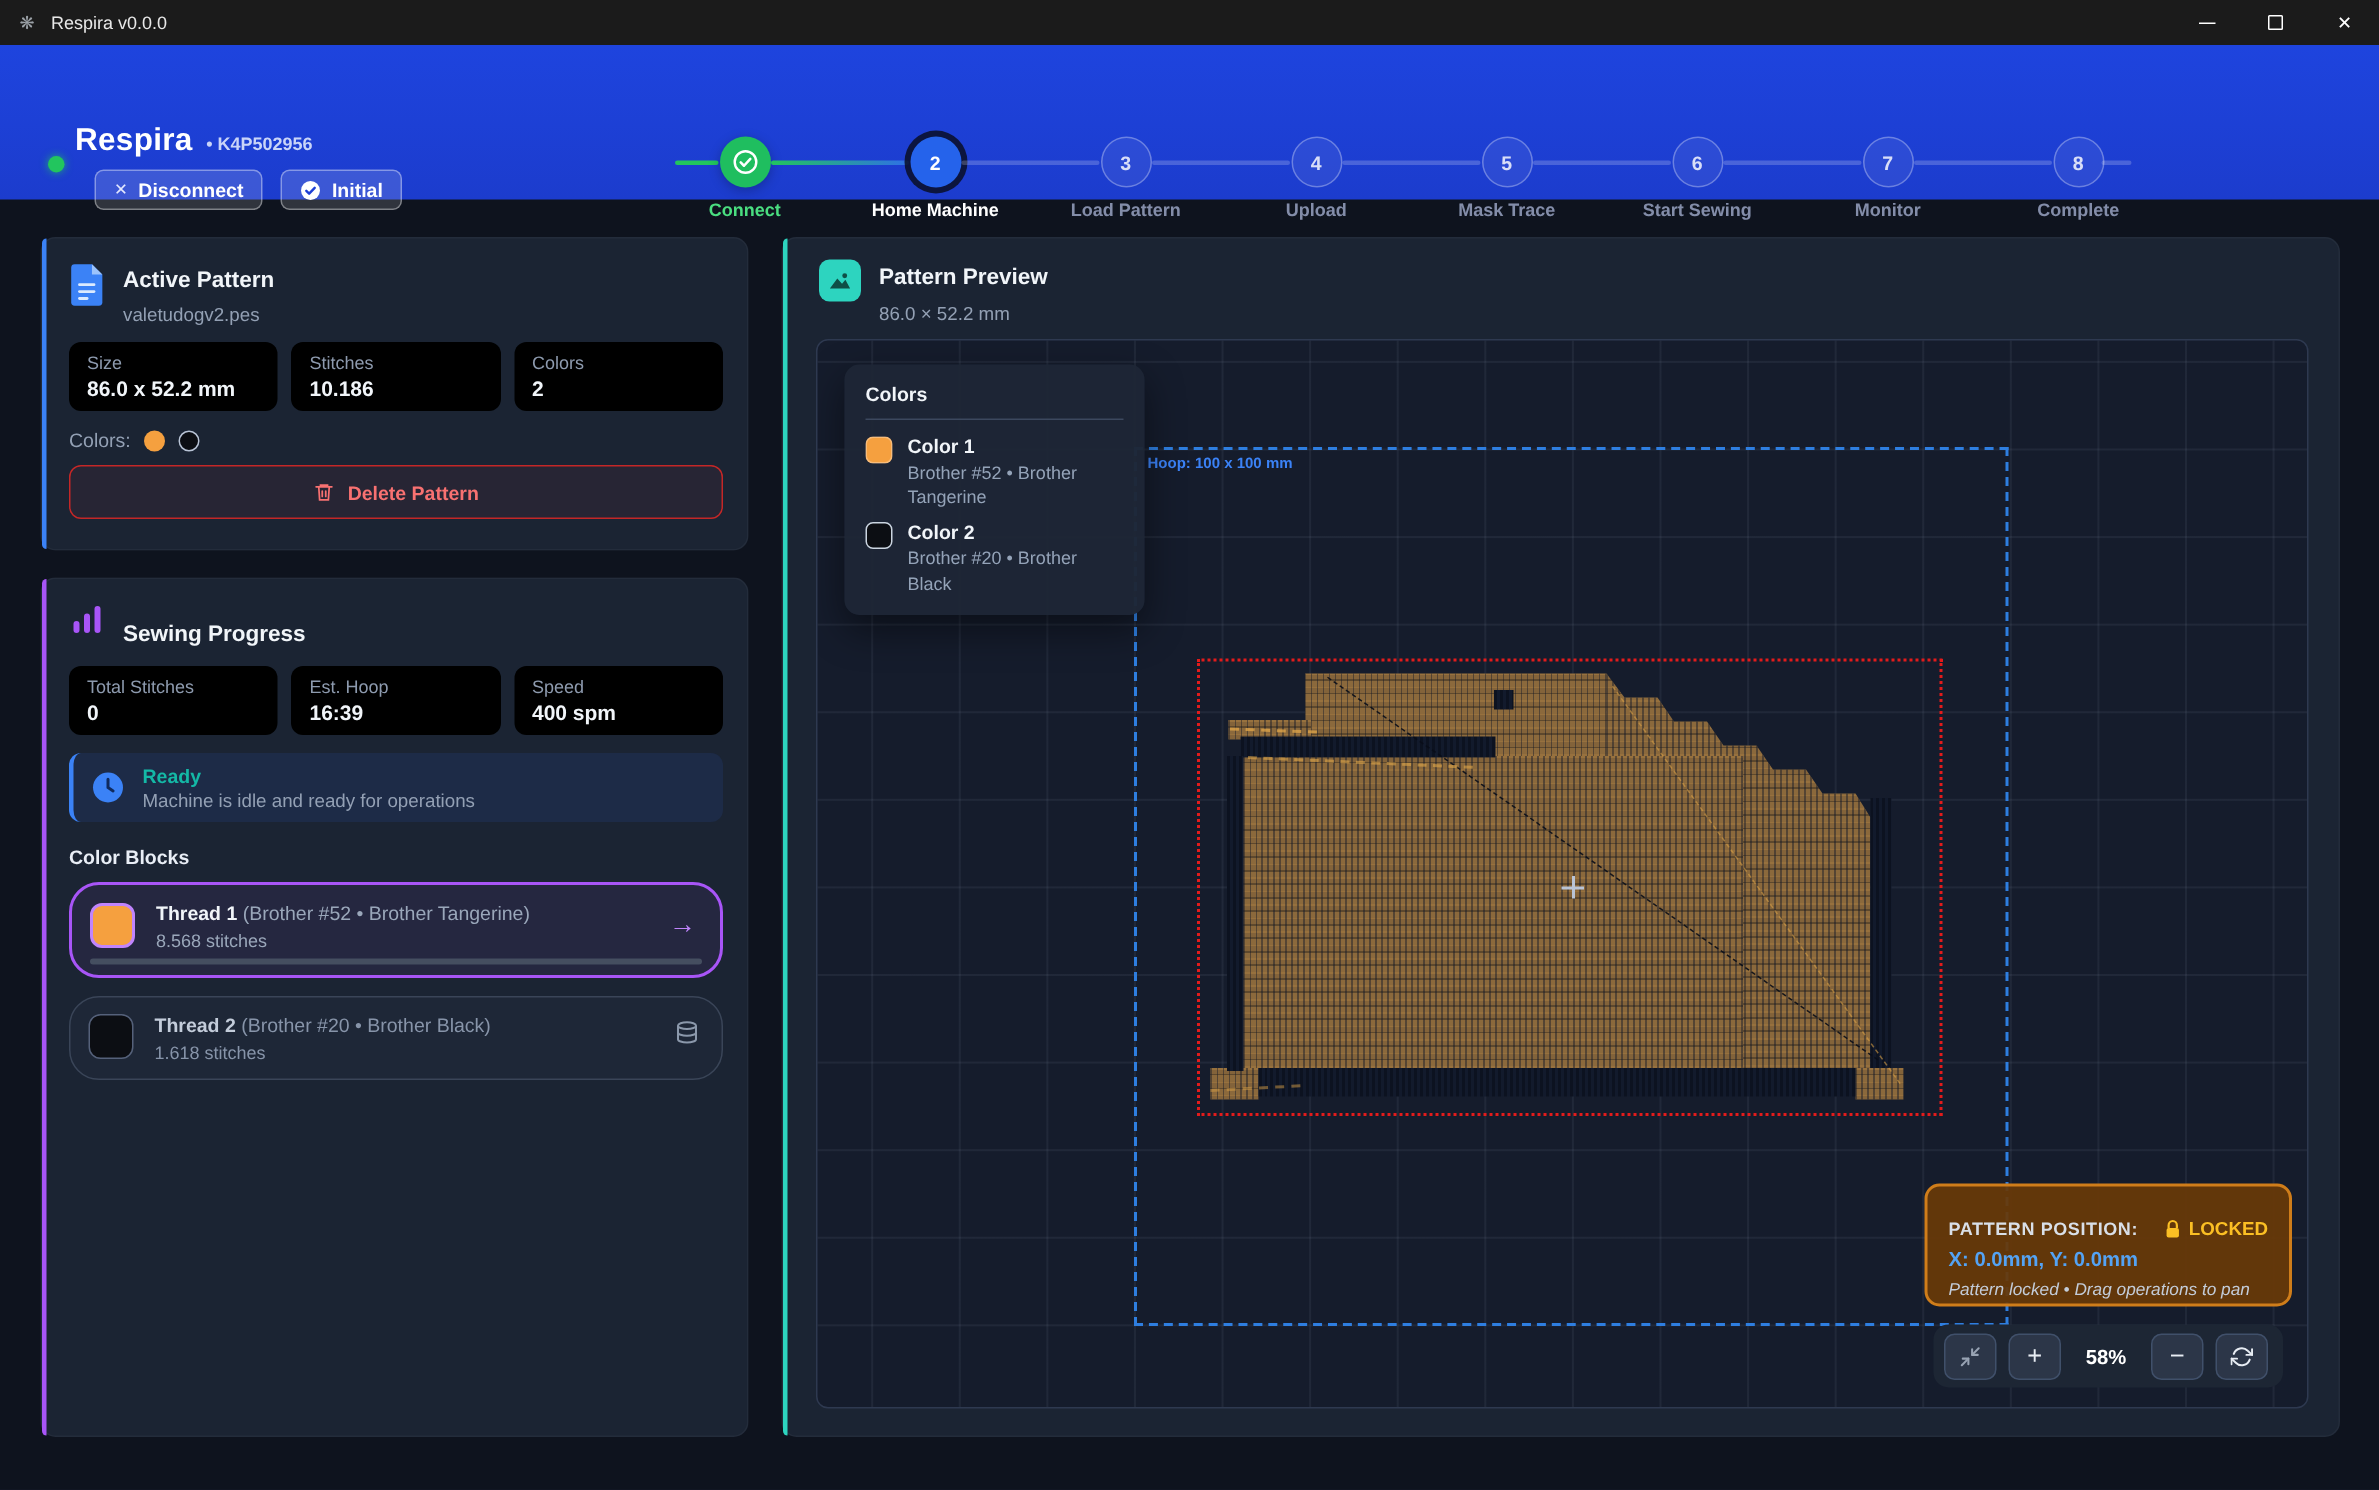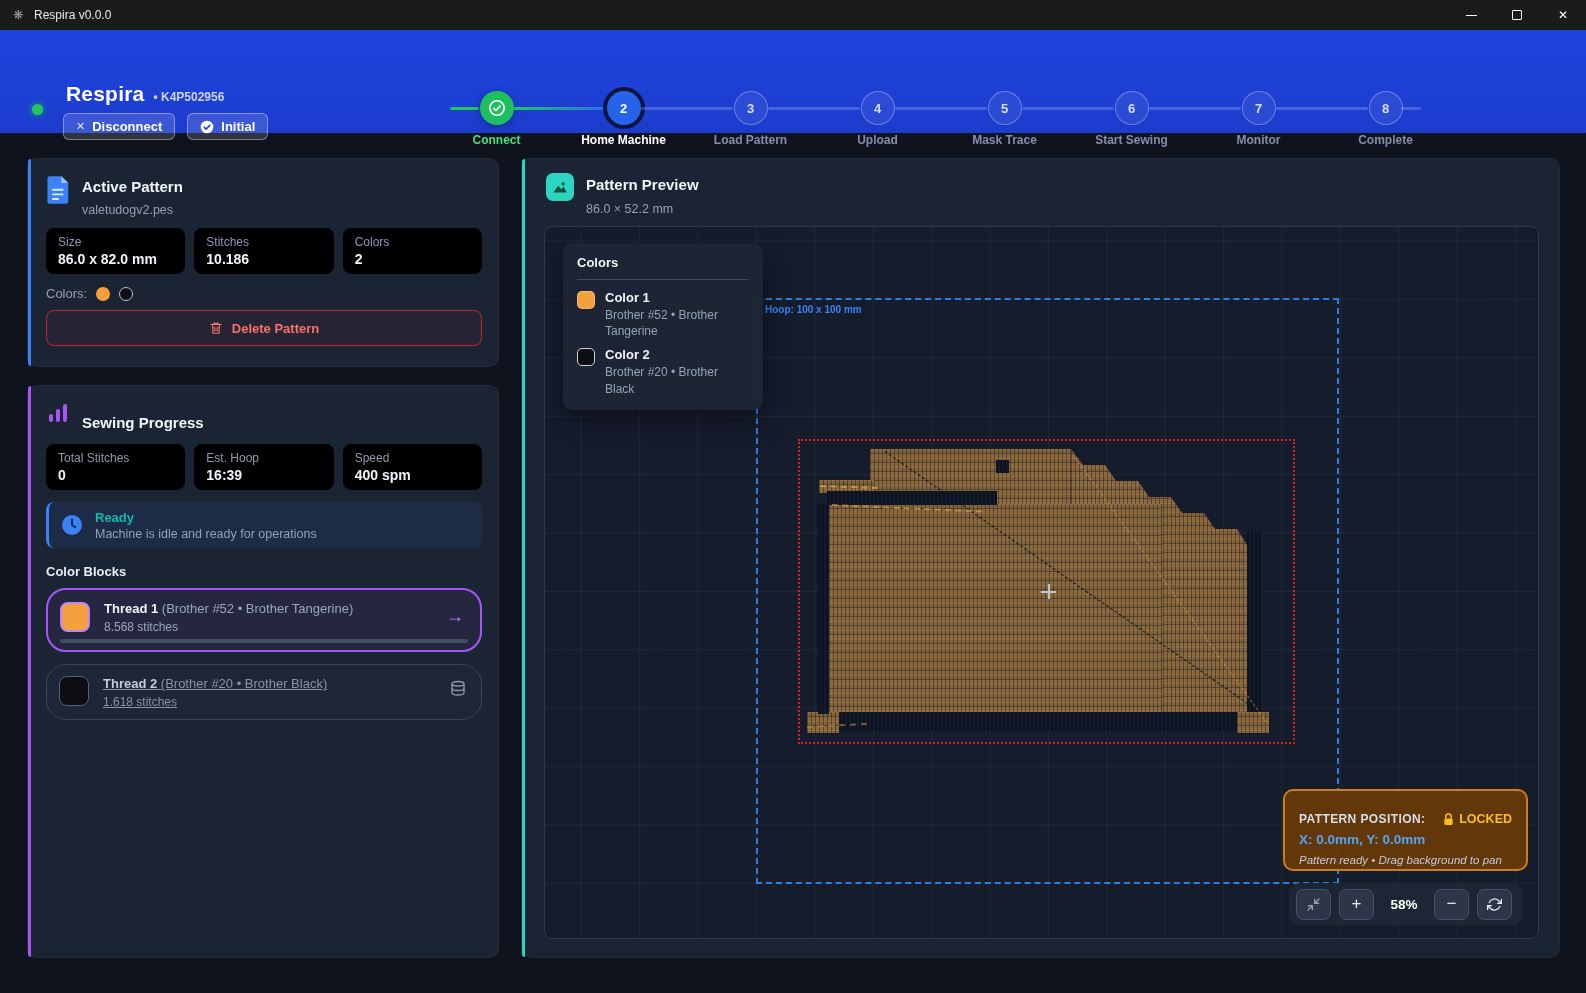--- a/index.html
+++ b/index.html
@@ -15,21 +15,21 @@
   #wincontrols { margin-left:auto; display:flex; height:30px; }
   .winbtn { width:46px; height:30px; display:flex; align-items:center; justify-content:center; color:#ffffff; font-size:12px; }
   .minbar { width:11px; height:1px; background:#fff; }
   .maxbox { width:10px; height:10px; border:1px solid #fff; border-radius:1px; }
 
   
   #header { position:absolute; left:0; top:30px; width:1586px; height:103px;
             background:linear-gradient(180deg,#1e44de 0%,#1c3ccd 100%); color:#fff; }
   #statusdot { position:absolute; left:32px; top:74px; width:11px; height:11px; border-radius:50%;
                background:#22c55e; box-shadow:0 0 6px rgba(34,197,94,.8); }
-  #brandrow { position:absolute; left:66px; top:52px; display:flex; align-items:baseline; gap:9px; }
+  #brandrow { position:absolute; left:50px; top:52px; display:flex; align-items:baseline; gap:9px; }
   #brand { font-size:21px; font-weight:bold; letter-spacing:.2px; }
   #serial { font-size:12px; color:#c9d4f8; font-weight:bold; }
   #hdrbtns { position:absolute; left:63px; top:83px; display:flex; gap:12px; }
   .hbtn { height:27px; padding:0 12px; display:flex; align-items:center; gap:7px;
           background:rgba(255,255,255,.14); border:1px solid rgba(255,255,255,.38);
           border-radius:6px; font-size:13px; font-weight:bold; color:#fff; cursor:pointer; }
   .hbtn .xglyph { font-size:11px; color:#e3e8ff; }
 
   
   #stepper { position:absolute; left:433px; top:61px; width:1014px; height:64px; }
@@ -78,21 +78,21 @@
 
   .threadcard { position:absolute; left:18px; right:16px; border-radius:20px; }
   #thread1 { top:202px; height:64px; background:rgba(168,85,247,.07); border:2px solid #a855f7; }
   #thread2 { top:278px; height:56px; background:#1e2737; border:1px solid #3a4558; }
   .tswatch { position:absolute; left:12px; top:12px; width:30px; height:30px; border-radius:8px; }
   #thread1 .tswatch { border:2px solid #c084fc; }
   #thread2 .tswatch { border:1.5px solid #55617a; top:11px; }
   .tline { position:absolute; left:56px; top:11px; font-size:13px; color:#9aa7ba; white-space:nowrap; }
   .tline b { color:#f1f5f9; }
   .tstitches { position:absolute; left:56px; top:30px; font-size:12px; color:#9aa7ba; }
-  #thread2 .tline, #thread2 .tstitches { color:#8794a9;text-decoration:underline; }
+  #thread2 .tline, #thread2 .tstitches { color:#8794a9; }
   .tarrow { position:absolute; right:16px; top:16px; font-size:18px; color:#c084fc; }
   .ticon { position:absolute; right:14px; top:15px; }
   .tprogress { position:absolute; left:12px; right:12px; bottom:7px; height:4px; border-radius:3px; background:#454e60; }
 
   
   #canvas { position:absolute; left:22px; top:67px; width:995px; height:713px; background:#151c2c;
             border:1px solid #2e3950; border-radius:8px; overflow:hidden; cursor:grab; }
   #canvas .grid { position:absolute; inset:0;
       background-image:linear-gradient(90deg,rgba(148,163,184,.09) 1px,transparent 1px),
                        linear-gradient(180deg,rgba(148,163,184,.09) 1px,transparent 1px);
@@ -246,21 +246,21 @@
         <rect x="5" y="16" width="10" height="1.6" rx=".8" fill="#dbeafe"></rect>
         <rect x="5" y="20" width="6" height="1.6" rx=".8" fill="#dbeafe"></rect>
       </svg>
   </div>
   <div class="abs cardtitle" style="left:54px;top:19px">Active Pattern</div>
   <div class="abs cardsub" style="left:54px;top:40px">valetudogv2.pes</div>
 
   <div class="stats" style="top:69px">
     <div class="stat">
       <div class="sl">Size</div>
-      <div class="sv">86.0 x 82.0 mm</div>
+      <div class="sv">86.0 x 52.2 mm</div>
     </div>
     <div class="stat">
       <div class="sl">Stitches</div>
       <div class="sv">10.186</div>
     </div>
     <div class="stat">
       <div class="sl">Colors</div>
       <div class="sv">2</div>
     </div>
   </div>
@@ -405,21 +405,21 @@
         <span class="plabel">PATTERN POSITION:</span>
         <span class="locked">
           <svg width="11" height="13" viewBox="0 0 12 14">
               <path d="M3 6V4a3 3 0 0 1 6 0v2" fill="none" stroke="#fbbf24" stroke-width="1.6"></path>
               <rect x="1.5" y="6" width="9" height="7" rx="1.5" fill="#fbbf24"></rect>
             </svg>
           <span>LOCKED</span>
         </span>
       </div>
       <div class="coords">X: 0.0mm, Y: 0.0mm</div>
-      <div class="hint">Pattern ready • Drag background to pan</div>
+      <div class="hint">Pattern locked • Drag operations to pan</div>
     </div>
 
     <div id="zoombar">
       <div class="zbtn">
         <svg width="15" height="15" viewBox="0 0 24 24" fill="none" stroke="#98a3b3" stroke-width="2.2" stroke-linecap="round" stroke-linejoin="round">
             <polyline points="4 14 10 14 10 20"></polyline>
             <line x1="3" y1="21" x2="10" y2="14"></line>
             <polyline points="20 10 14 10 14 4"></polyline>
             <line x1="21" y1="3" x2="14" y2="10"></line>
           </svg>

